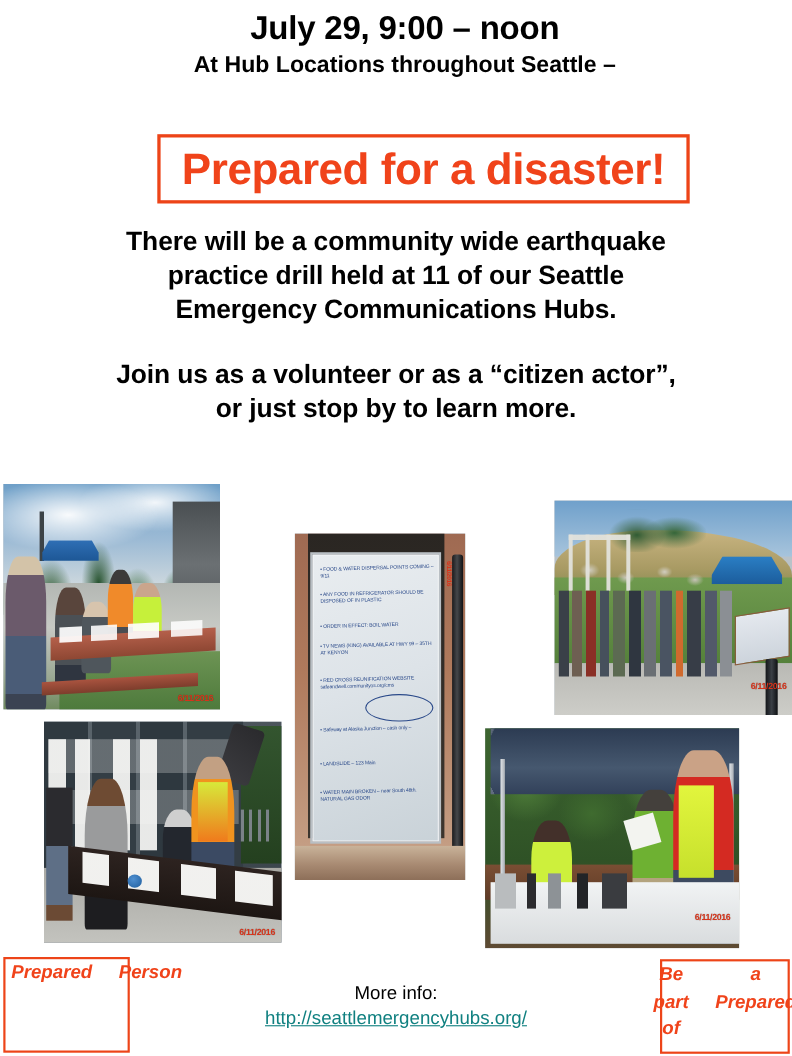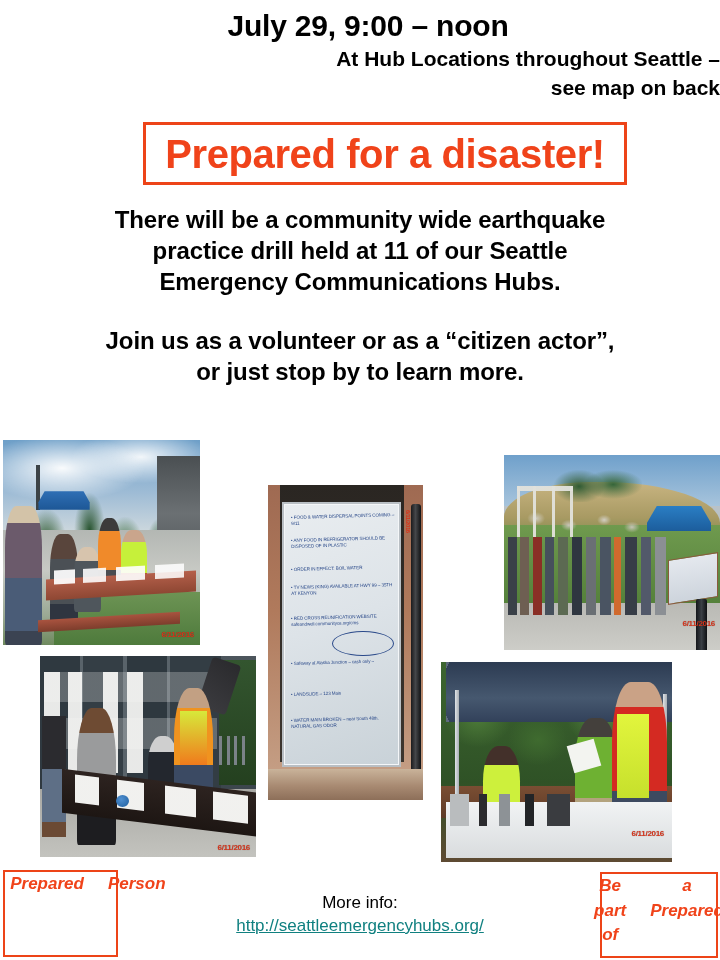--- a/index.html
+++ b/index.html
@@ -27,21 +27,20 @@
     font-weight: bold;
     line-height: 1.12;
     padding-top: 9px;
     letter-spacing: -0.2px;
   }
   .hdr-line2 {
     font-size: 21px;
     font-weight: bold;
     line-height: 1.24;
     padding-top: 3px;
-    text-align: right;
   }
 
   
   .headline-box {
     position: absolute;
     left: 143px;
     top: 122px;
     width: 484px;
     height: 63px;
     border: 3px solid #ED4418;
@@ -518,21 +517,20 @@
     text-decoration: underline;
     white-space: nowrap;
   }
 </style>
 </head>
 <body>
 
 <div class="hdr">
   <div class="hdr-line1">July 29, 9:00 – noon</div>
   <div class="hdr-line2">At Hub Locations throughout Seattle –</div>
-  <div class="hdr-line2">see map on back</div>
 </div>
 
 <div class="headline-box">
   <span class="headline-text">Prepared for a disaster!</span>
 </div>
 
 <div class="body-copy">
   <div class="para">There will be a community wide earthquake practice drill held at 11 of our Seattle Emergency Communications Hubs.</div>
   <div class="para-gap"></div>
   <div class="para">Join us as a volunteer or as a “citizen actor”, or just stop by to learn more.</div>
@@ -636,19 +634,19 @@
 </div>
 
 <div class="tagbox" id="tagbox-left">
   <div>Be a</div>
   <div>Prepared</div>
   <div>Person</div>
 </div>
 
 <div class="moreinfo">
   <div class="moreinfo-label">More info:</div>
-  <a class="moreinfo-link" href="#">http://seattleemergencyhubs.org/</a>
+  <a class="moreinfo-link" href="#">http://seattlemergencyhubs.org/</a>
 </div>
 
 <div class="tagbox" id="tagbox-right">
   <div>Be part of</div>
   <div>a Prepared</div>
 </div>
 
 </body></html>

